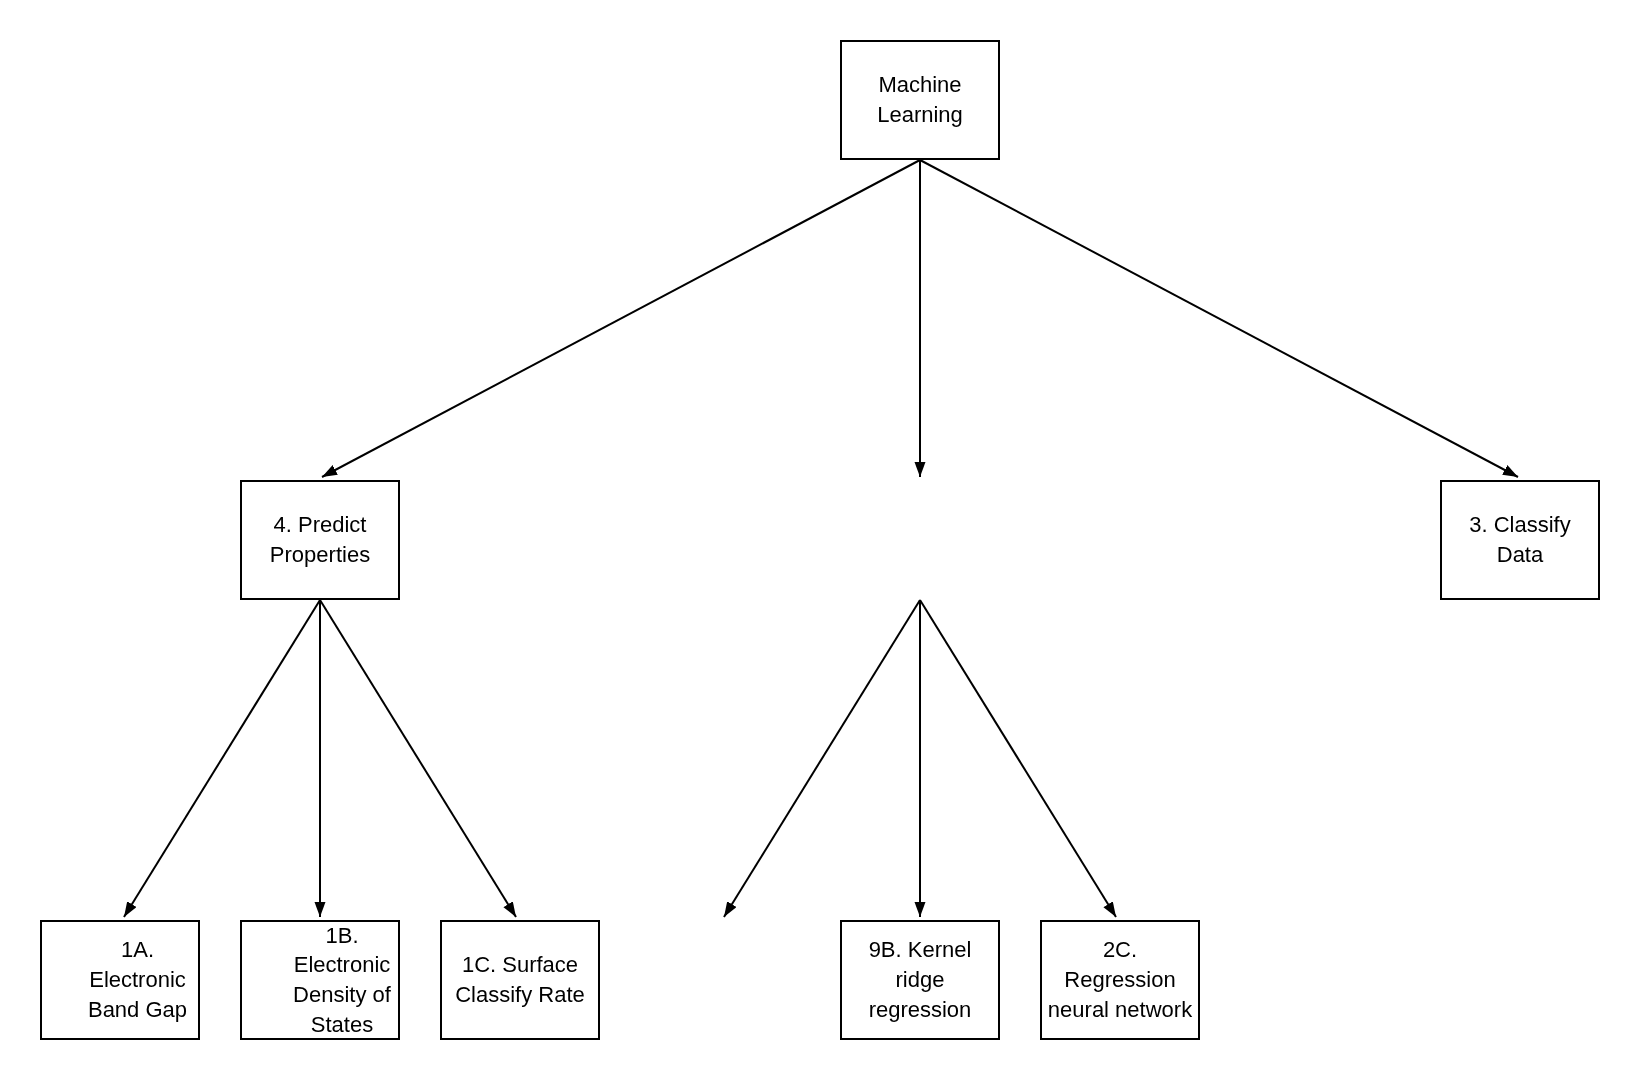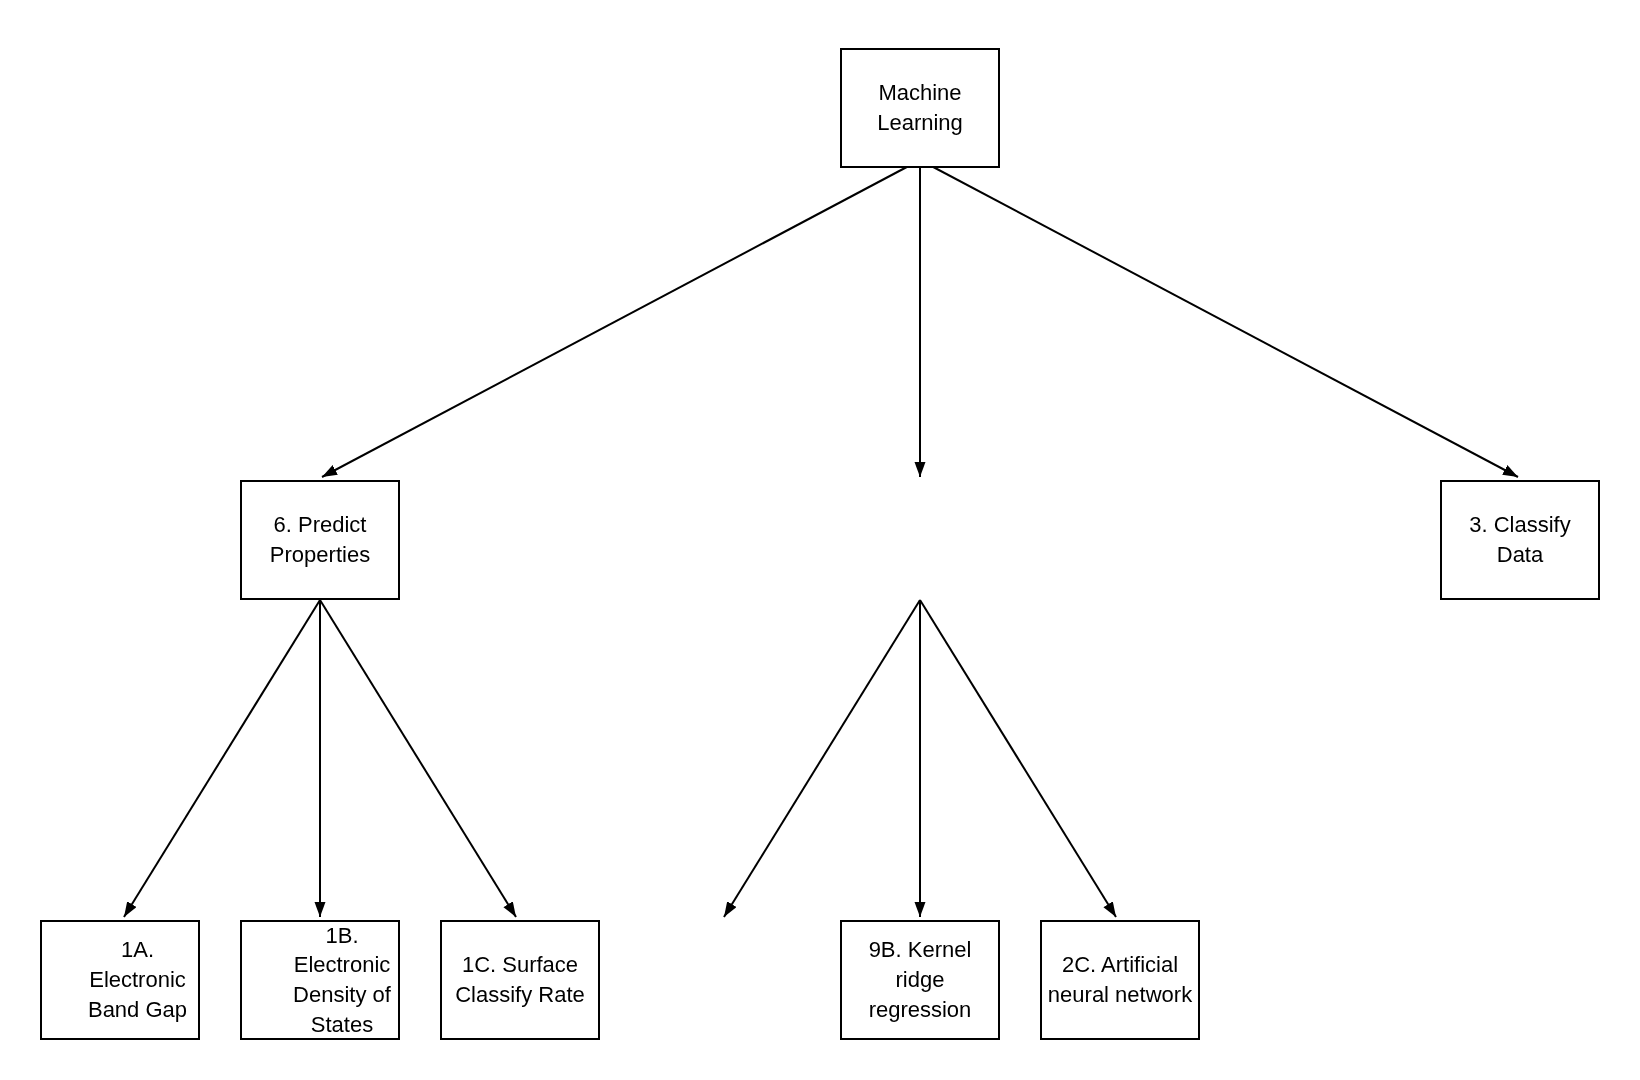--- a/index.html
+++ b/index.html
@@ -58,34 +58,34 @@
     <line class="edge" x1="920" y1="160" x2="920" y2="477" marker-end="url(#arrowhead)"></line>
     <line class="edge" x1="920" y1="160" x2="1518" y2="477" marker-end="url(#arrowhead)"></line>
     <line class="edge" x1="320" y1="600" x2="124" y2="917" marker-end="url(#arrowhead)"></line>
     <line class="edge" x1="320" y1="600" x2="320" y2="917" marker-end="url(#arrowhead)"></line>
     <line class="edge" x1="320" y1="600" x2="516" y2="917" marker-end="url(#arrowhead)"></line>
     <line class="edge" x1="920" y1="600" x2="724" y2="917" marker-end="url(#arrowhead)"></line>
     <line class="edge" x1="920" y1="600" x2="920" y2="917" marker-end="url(#arrowhead)"></line>
     <line class="edge" x1="920" y1="600" x2="1116" y2="917" marker-end="url(#arrowhead)"></line>
   </svg>
 
-  <div class="node" style="left:840px;  top:48px;">Machine
+  <div class="node" style="left:840px;  top:40px;">Machine
 Learning</div>
 
-  <div class="node" style="left:240px;  top:480px;">6. Predict
+  <div class="node" style="left:240px;  top:480px;">4. Predict
 Properties</div>
   <div class="node" style="left:1440px; top:480px;">3. Classify
 Data</div>
 
   <div class="node" style="left:40px;   top:920px;padding-left:39px;">1A. Electronic
 Band Gap</div>
   <div class="node" style="left:240px;  top:920px;padding-left:48px;">1B. Electronic
 Density of
 States</div>
   <div class="node" style="left:440px;  top:920px;">1C. Surface
 Classify Rate</div>
   <div class="node" style="left:840px;  top:920px;">9B. Kernel
 ridge
 regression</div>
-  <div class="node" style="left:1040px; top:920px;">2C. Artificial
+  <div class="node" style="left:1040px; top:920px;">2C. Regression
 neural network</div>
 
 </div>
 
 </body></html>

